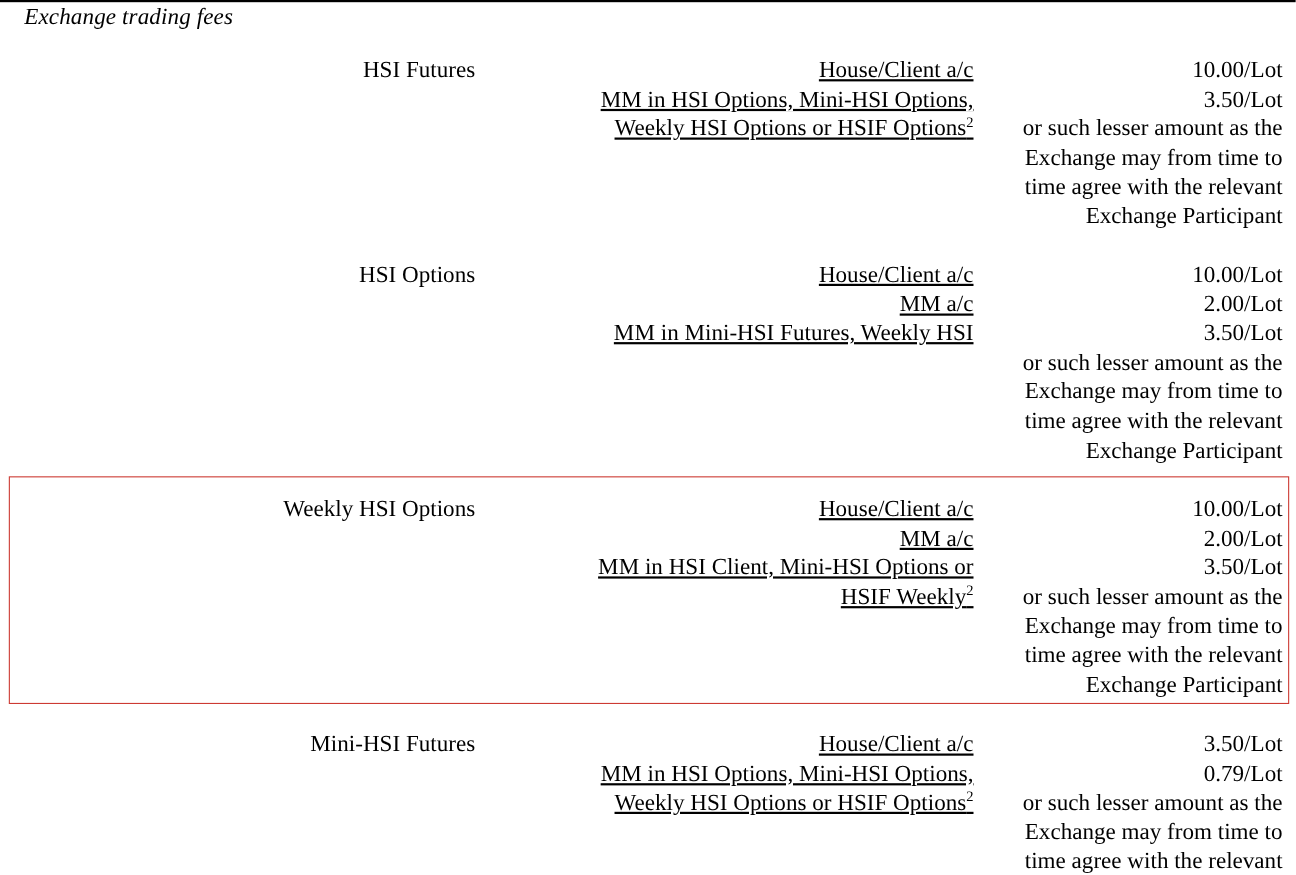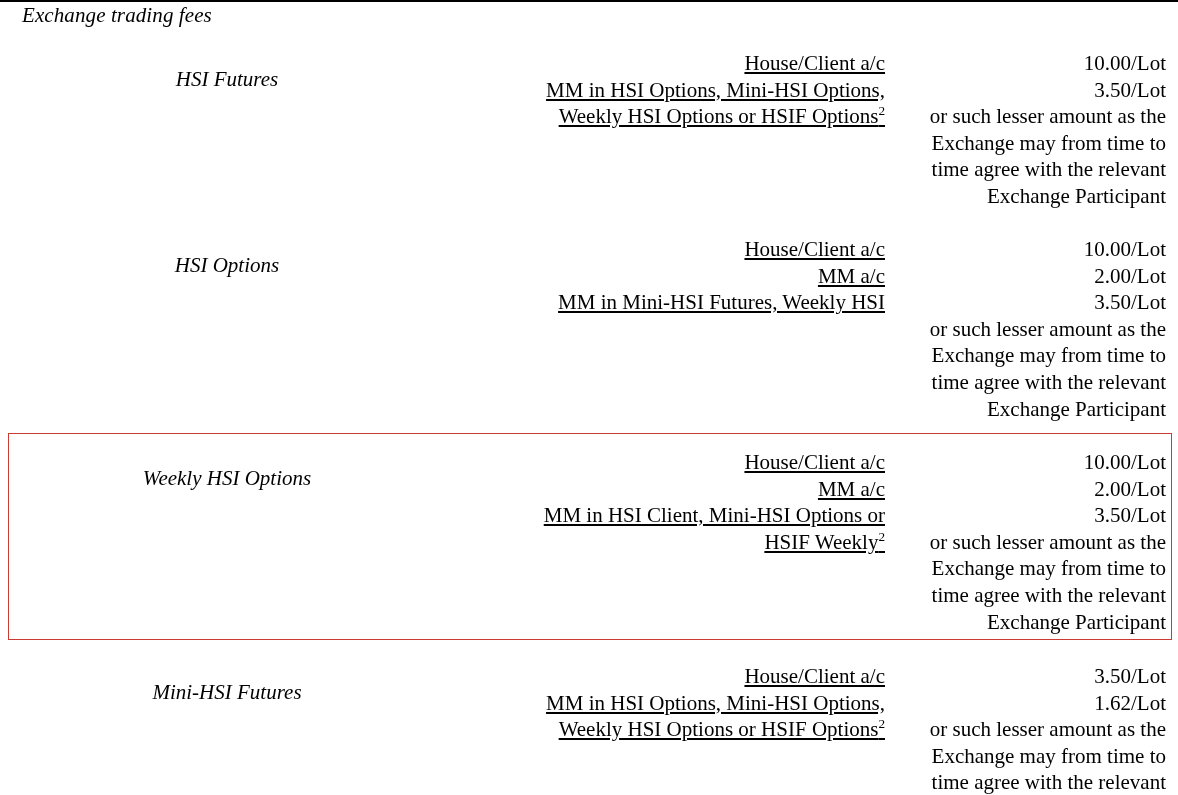--- a/index.html
+++ b/index.html
@@ -59,27 +59,26 @@
 
   
   .fee-row {
     position: absolute;
     left: 0;
     width: 1178px;
   }
   .col-product {
     position: absolute;
     left: 22px;
-    top: 16px;
+    top: 0;
     width: 410px;
     font-size: 21px;
     line-height: 26.6px;
-    text-align: center;
+    text-align: right;
     white-space: nowrap;
-    font-style: italic;
   }
   .col-basis {
     position: absolute;
     left: 455px;
     top: 0;
     width: 430px;
     font-size: 21px;
     line-height: 26.6px;
     text-align: right;
     text-decoration: underline;
@@ -176,20 +175,20 @@
 
   <div class="fee-row" id="row-3">
     <div class="col-product">Mini-HSI Futures</div>
     <div class="col-basis">
       <span class="line">House/Client a/c</span>
       <span class="line">MM in HSI Options, Mini-HSI Options,</span>
       <span class="line"><span>Weekly HSI Options or HSIF Options</span><sup>2</sup></span>
     </div>
     <div class="col-rate">
       <span class="line">3.50/Lot</span>
-      <span class="line">1.62/Lot</span>
+      <span class="line">0.79/Lot</span>
       <span class="line">or such lesser amount as the</span>
       <span class="line">Exchange may from time to</span>
       <span class="line">time agree with the relevant</span>
     </div>
   </div>
 
 </div>
 
 </body></html>

